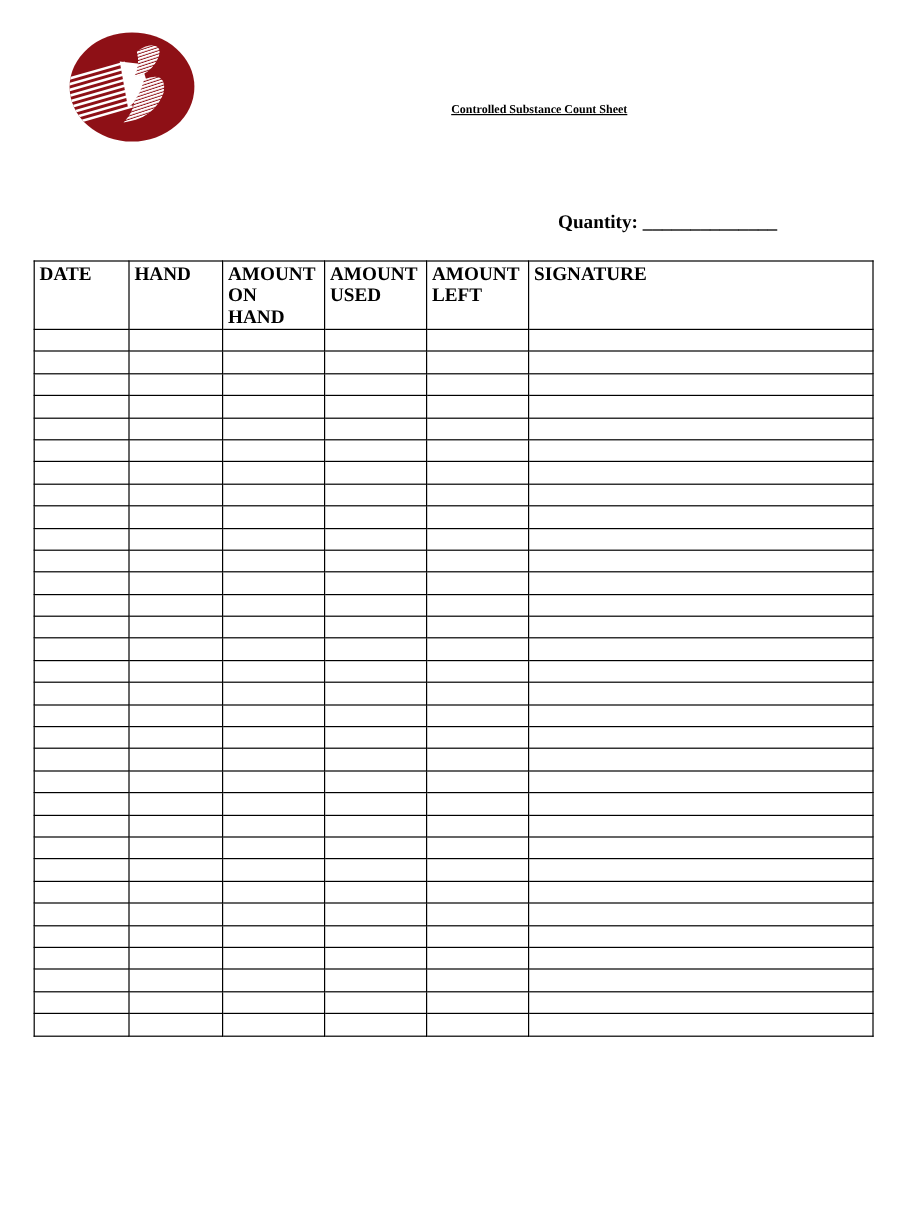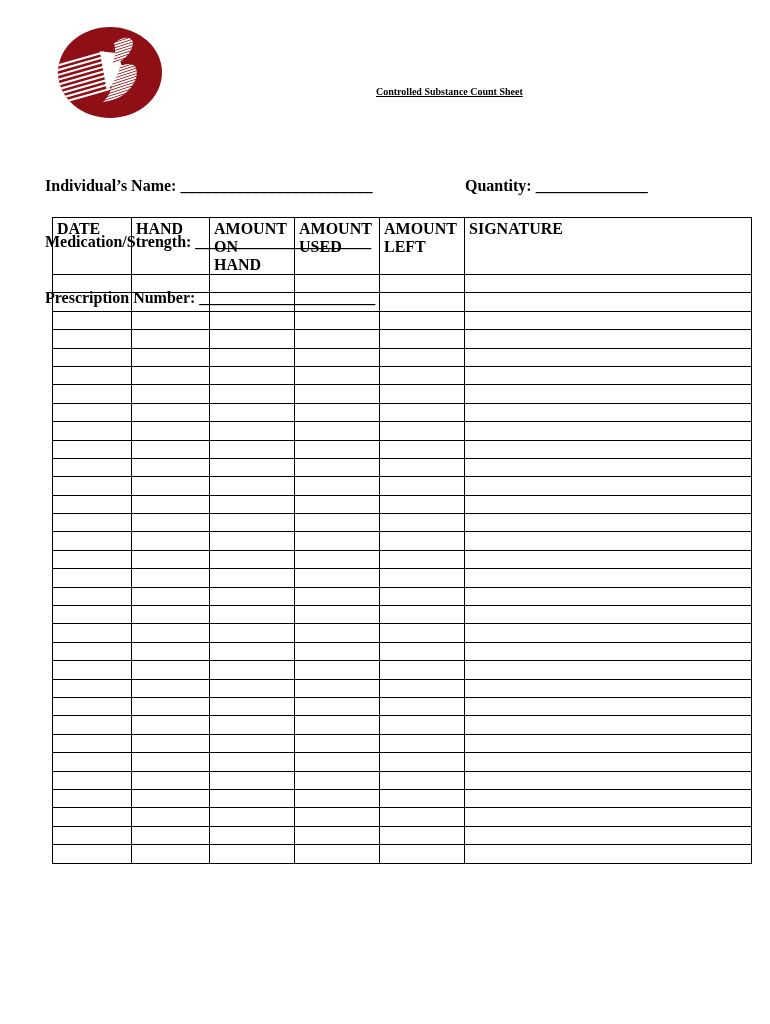--- a/index.html
+++ b/index.html
@@ -45,21 +45,21 @@
     top: 177px;
     font-size: 16px;
     font-weight: bold;
     line-height: 18.6px;
     white-space: pre;
     text-align: right;
   }
   .blank { letter-spacing: 0; }
   table.count-table {
     position: absolute;
-    left: 52px;
+    left: 28px;
     top: 217px;
     width: 699px;
     border-collapse: collapse;
     table-layout: fixed;
   }
   .count-table th, .count-table td {
     border: 1px solid #000000;
   }
   .count-table th {
     font-size: 16px;
@@ -107,25 +107,20 @@
           <polygon points="52,33 69,40 69,62 48,72" fill="#ffffff"></polygon>
         </g>
         <path d="M57,17 Q68,9 74,13 Q78,16 74,24 Q70,32 62,36 L55,38 Q60,28 57,17 Z" fill="url(#hatch)"></path>
         <path d="M63,40 Q76,35 79,42 Q82,50 75,60 Q68,70 56,74 L46,76 Q54,68 55,58 Q61,50 63,40 Z" fill="url(#hatch)"></path>
       </g>
     </svg>
   </div>
 
   <div class="doc-title">Controlled Substance Count Sheet</div>
 
-  <div class="form-block">
-    <div class="form-line"><span class="lbl">Individual’s Name:</span><span class="blank"> ________________________</span></div>
-    <div class="form-line"><span class="lbl">Medication/Strength:</span><span class="blank"> ______________________</span></div>
-    <div class="form-line"><span class="lbl">Prescription Number:</span><span class="blank"> ______________________</span></div>
-  </div>
 
   <div class="quantity-line"><span class="lbl">Quantity:</span><span class="blank"> ______________</span></div>
 
   <table class="count-table">
     <colgroup>
       <col style="width:79px">
       <col style="width:78px">
       <col style="width:85px">
       <col style="width:85px">
       <col style="width:85px">

